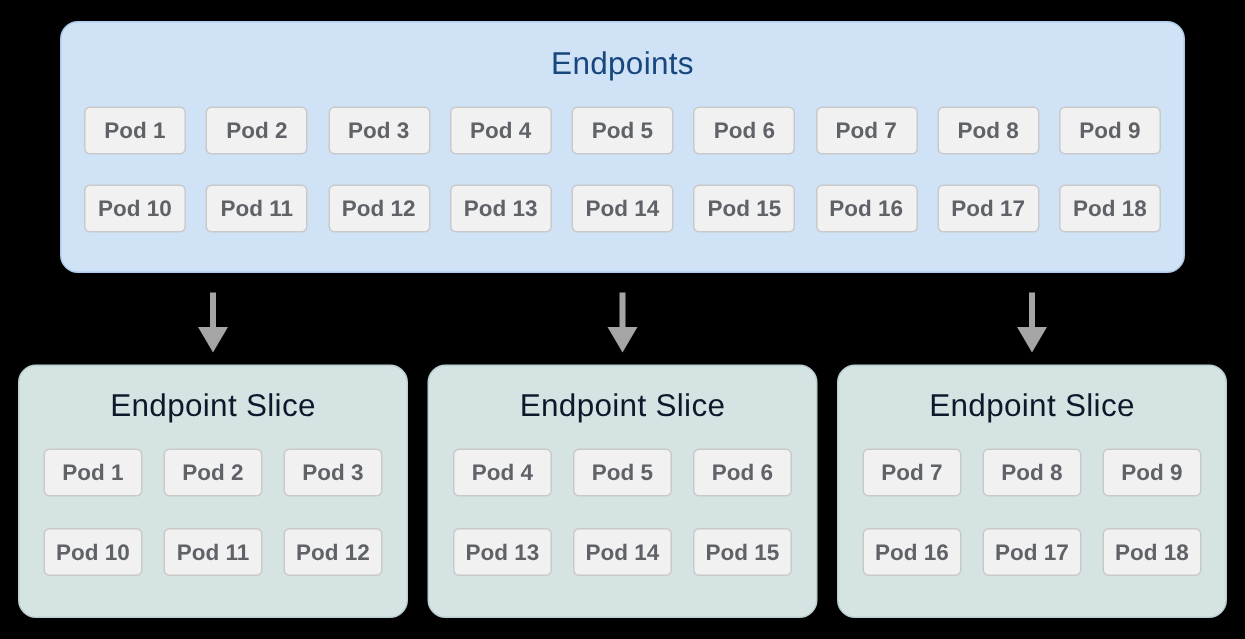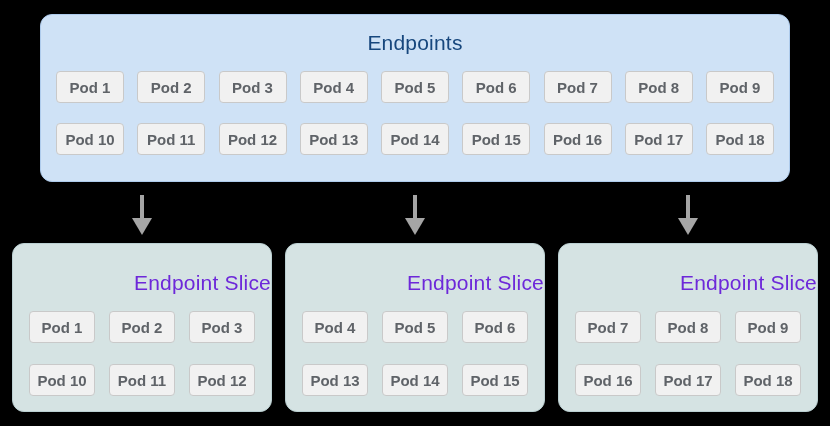--- a/index.html
+++ b/index.html
@@ -108,23 +108,22 @@
   }
   .slice-box {
     flex: 1;
     height: 169px;
     background: #d5e3e3;
     border: 1.5px solid #bbd0d2;
     border-radius: 12px;
     box-sizing: border-box;
   }
   .slice-title {
-    margin-top: 24px;
-    color: #6d28d9;
-    text-align: right;
+    margin-top: 12px;
+    color: #0f172a;
   }
   .slice-box .pod-row { padding: 0 16px; }
   .slice-box .pod-row.first { margin-top: 13px; }
   .slice-box .pod-row.second { margin-top: 21px; }
   .slice-box .pod { width: 66px; }
 </style>
 </head>
 <body>
 
 <div class="canvas">

